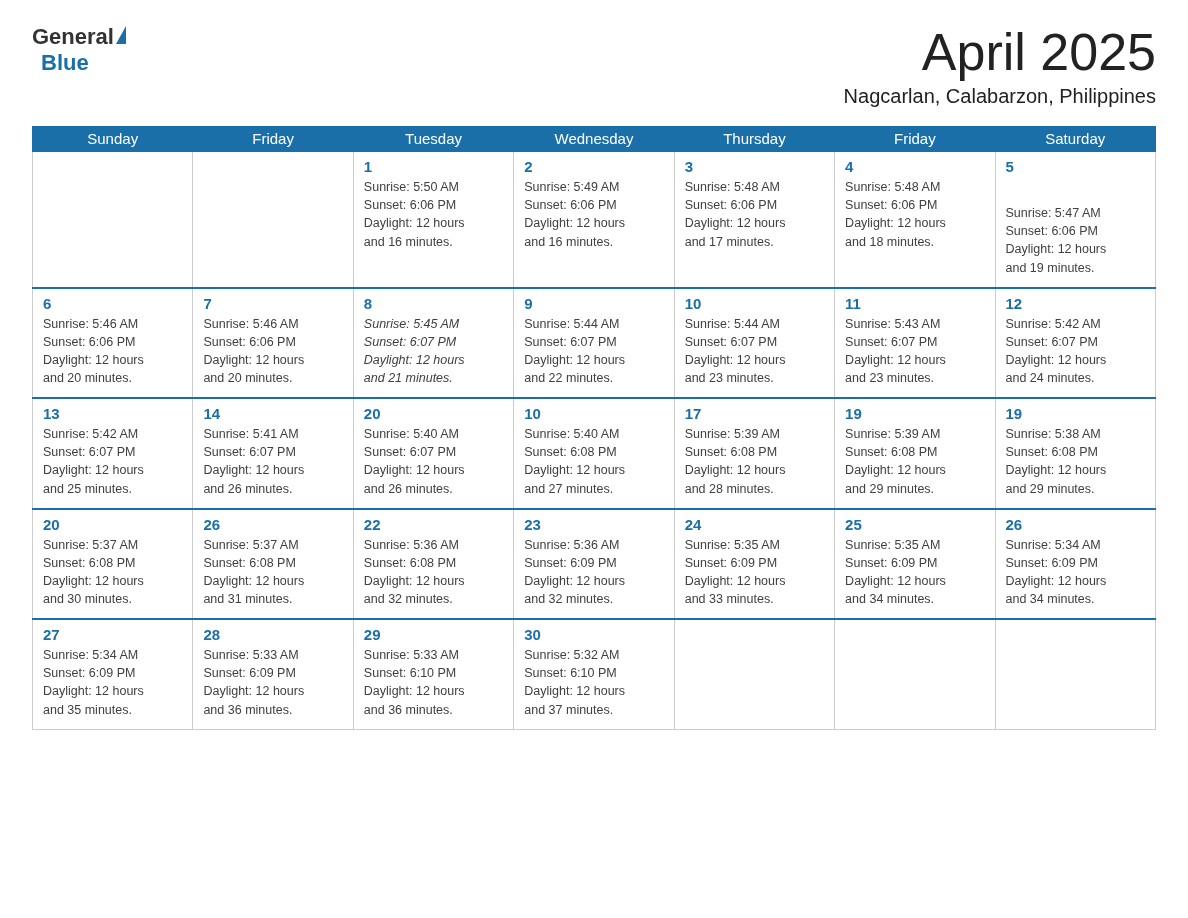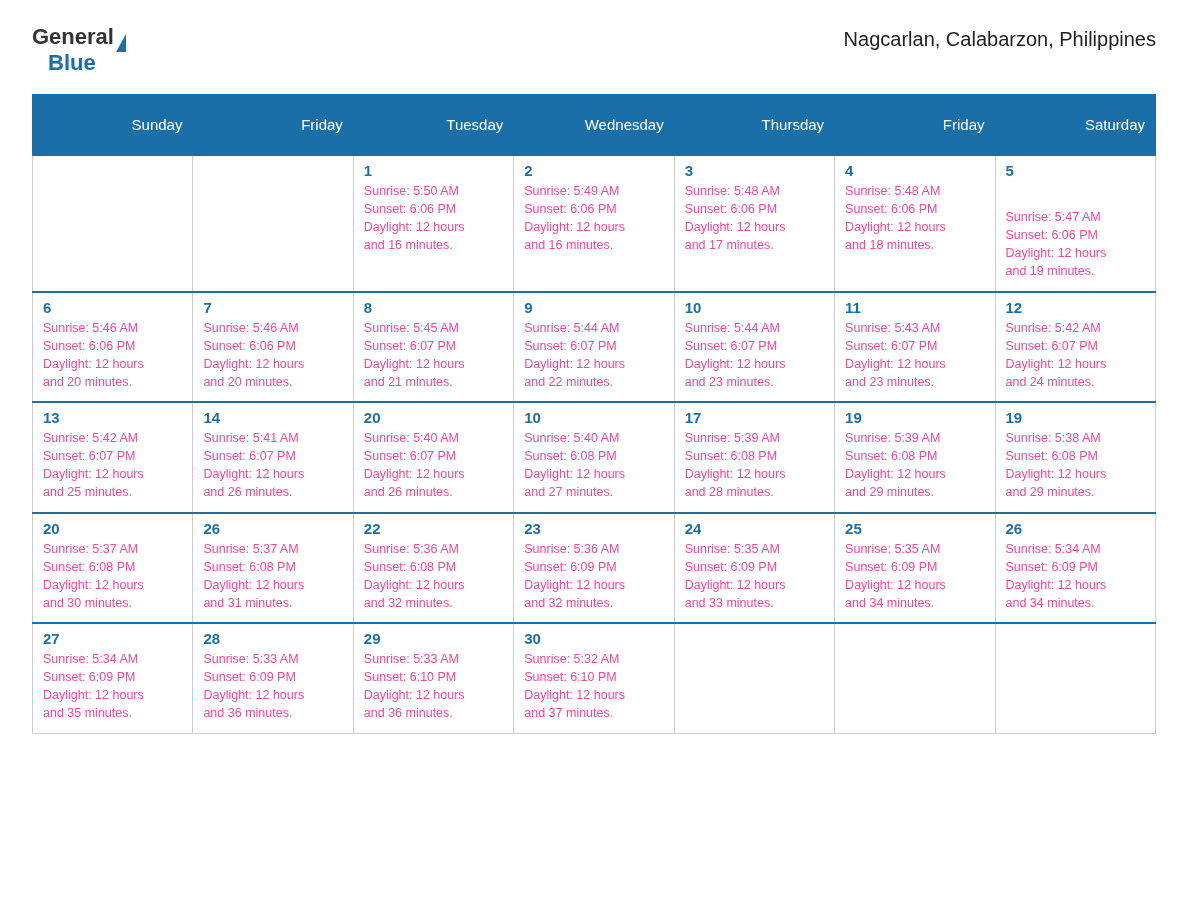--- a/index.html
+++ b/index.html
@@ -16,21 +16,21 @@
       align-items: flex-start;
       margin-bottom: 18px;
     }
     .logo {
       display: flex;
       flex-direction: column;
       align-items: flex-start;
     }
     .logo-top {
       display: flex;
-      align-items: flex-end;
+      align-items: flex-start;
     }
     .logo-general {
       font-size: 22px;
       font-weight: bold;
       color: #333;
       letter-spacing: 0;
     }
     .logo-triangle {
       width: 0;
       height: 0;
@@ -39,21 +39,21 @@
       margin-left: 2px;
       margin-bottom: 0;
       display: inline-block;
       position: relative;
       top: 2px;
     }
     .logo-blue {
       font-size: 22px;
       font-weight: bold;
       color: #1a6fa8;
-      margin-left: 16px;
+      margin-left: 9px;
     }
     .title-block {
       text-align: right;
     }
     .title-month {
       font-size: 52px;
       font-weight: normal;
       color: #222;
       line-height: 1.1;
     }
@@ -66,43 +66,43 @@
     .calendar {
       width: 100%;
       border-collapse: collapse;
       border: 1px solid #aaa;
     }
     .calendar th {
       background-color: #1a6fa8;
       color: #fff;
       font-size: 15px;
       font-weight: normal;
-      padding: 21px 10px;
-      text-align: right;
+      padding: 3px 10px;
+      text-align: center;
       border: 1px solid #1a6fa8;
       margin-left: 13px;
     }
     .calendar td {
       vertical-align: top;
       padding: 6px 10px 10px 10px;
       border: 1px solid #ccc;
       width: 14.28%;
       min-height: 100px;
       font-size: 13px;
       color: #333;
     }
     .day-number {
       font-size: 15px;
       color: #1a6fa8;
       font-weight: bold;
       margin-bottom: 3px;
     }
     .day-info {
       font-size: 12.5px;
-      color: #ec4899;
+      color: #404040;
       line-height: 1.45;
     }
     .empty-cell {
       background: #fff;
     }
     .week-row td {
       border-top: 2px solid #1a6fa8;
     }
   </style>
 </head>
@@ -110,20 +110,21 @@
 
 <div class="header">
   <div class="logo">
     <div class="logo-top">
       <span class="logo-general">General</span>
       <span class="logo-triangle"></span>
     </div>
     <span class="logo-blue">Blue</span>
   </div>
   <div class="title-block">
+    <div class="title-month">April 2025</div>
     <div class="title-location">Nagcarlan, Calabarzon, Philippines</div>
   </div>
 </div>
 
 <table class="calendar">
   <thead>
     <tr>
     <th>Sunday</th>
         <th>Friday</th>
         <th>Tuesday</th>
@@ -183,21 +184,21 @@
         </td>
         <td>
           <div class="day-number">7</div>
           <div class="day-info" style="white-space: pre-line;">Sunrise: 5:46 AM
 Sunset: 6:06 PM
 Daylight: 12 hours
 and 20 minutes.</div>
         </td>
         <td>
           <div class="day-number">8</div>
-          <div class="day-info" style="white-space: pre-line;">Sunrise: 5:45 AM
+          <div class="day-info" style="white-space: pre-line; font-style: italic;">Sunrise: 5:45 AM
 Sunset: 6:07 PM
 Daylight: 12 hours
 and 21 minutes.</div>
         </td>
         <td>
           <div class="day-number">9</div>
           <div class="day-info" style="white-space: pre-line;">Sunrise: 5:44 AM
 Sunset: 6:07 PM
 Daylight: 12 hours
 and 22 minutes.</div>

